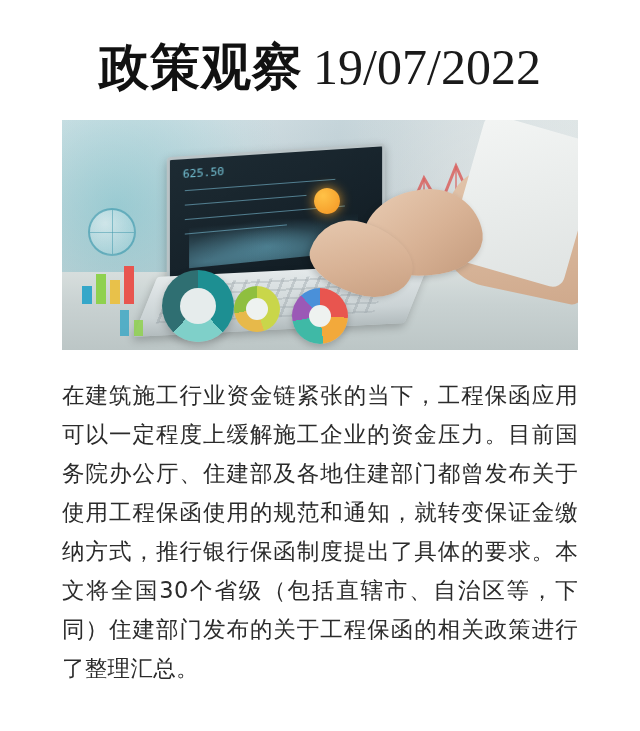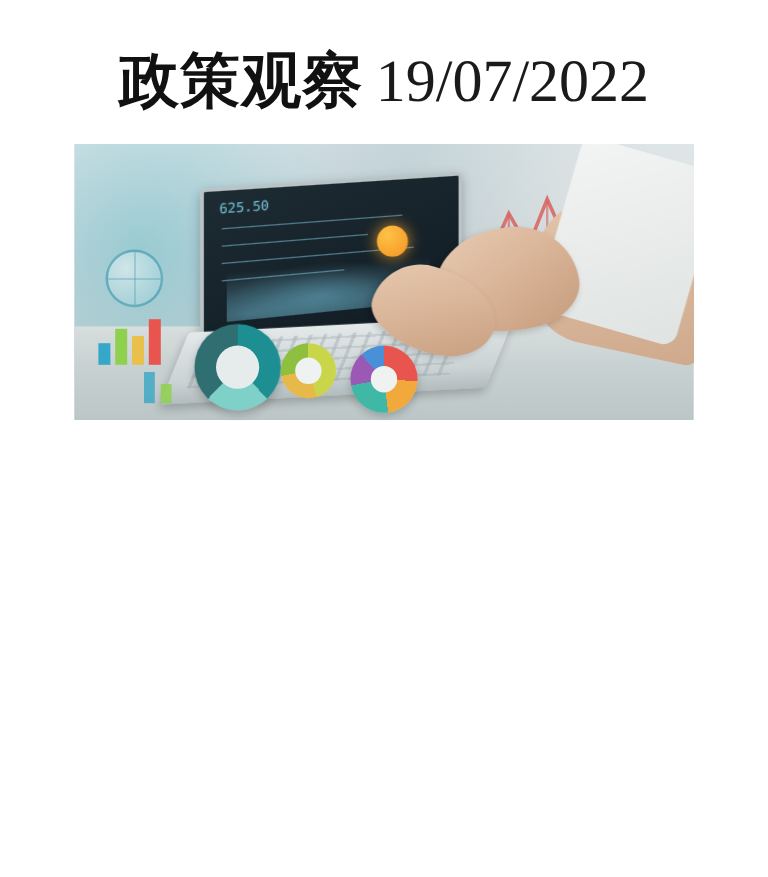--- a/index.html
+++ b/index.html
@@ -340,14 +340,15 @@
 
       <div class="donut donut-big"></div>
       <div class="donut donut-small"></div>
       <div class="donut donut-pie"></div>
 
       <span class="bar-mini" style="left:58px; height:26px;"></span>
       <span class="bar-mini" style="left:72px; height:16px; background:#8fd14f;"></span>
     </div>
   </div>
 
+  <p class="body-text">在建筑施工行业资金链紧张的当下，工程保函应用可以一定程度上缓解施工企业的资金压力。目前国务院办公厅、住建部及各地住建部门都曾发布关于使用工程保函使用的规范和通知，就转变保证金缴纳方式，推行银行保函制度提出了具体的要求。本文将全国30个省级（包括直辖市、自治区等，下同）住建部门发布的关于工程保函的相关政策进行了整理汇总。</p>
 
 </div>
 
 </body></html>

